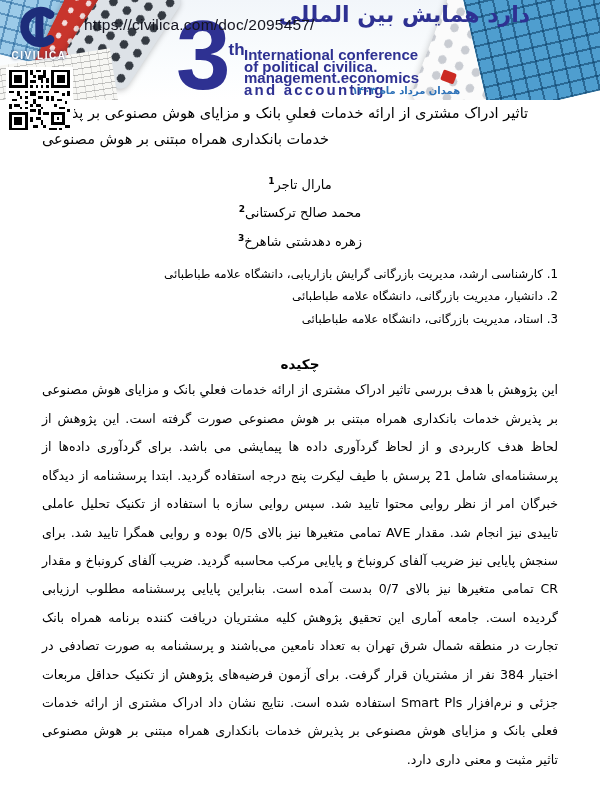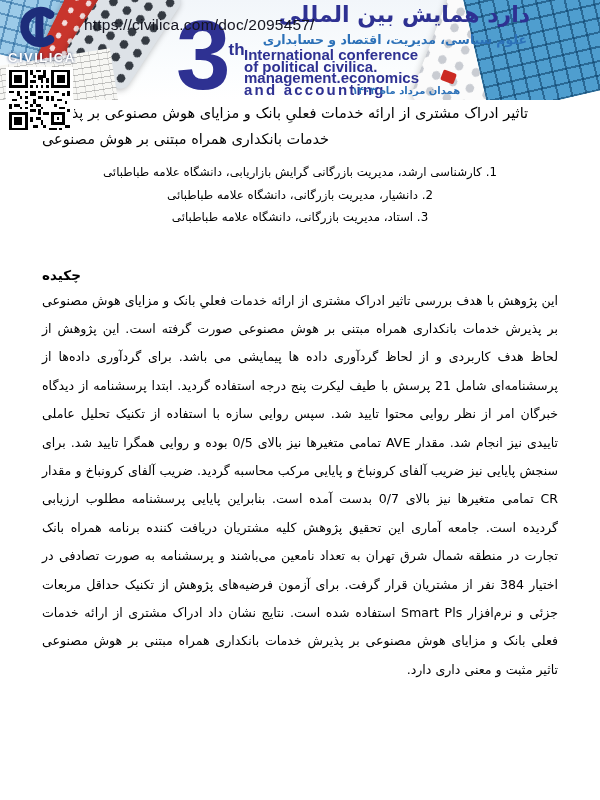--- a/index.html
+++ b/index.html
@@ -51,36 +51,36 @@
   .banner-en { position:absolute; left:244px; top:49px; color:#2e3192;
                font-family:"Liberation Sans",sans-serif; font-weight:bold; font-size:15px; line-height:11.5px; }
   .banner-en .l4 { letter-spacing:2.2px; }
   .banner-date { position:absolute; left:352px; top:85px; direction:rtl;
                  font-size:10px; font-weight:bold; color:#2c71b8; white-space:nowrap; }
 
   
   .civilica-logo { position:absolute; left:8px; top:5px; width:62px; height:62px; z-index:6; text-align:center; }
   .civilica-logo svg { width:46px; height:44px; display:block; margin:0 auto; }
   .civilica-logo .logo-text { color:#ffffff; font-family:"Liberation Sans",sans-serif; font-weight:bold;
-                              font-size:13px; letter-spacing:1.5px; text-shadow:0 0 3px rgba(20,40,90,.9); margin-top:1px; }
+                              font-size:10px; letter-spacing:1.5px; text-shadow:0 0 3px rgba(20,40,90,.9); margin-top:1px; }
   .qr { position:absolute; left:6px; top:67px; width:67px; height:66px; z-index:6; background:#fff; }
   .qr svg { width:100%; height:100%; display:block; }
   .watermark { position:absolute; left:84px; top:16px; z-index:7;
                font-family:Liberation Sans, sans-serif; font-size:15.5px; color:#14141f; letter-spacing:.2px; }
 
   
   .content { position:absolute; top:100px; left:0; width:600px; padding:0 42px; }
   .paper-title { direction:rtl; text-align:left;
                  font-size:14.5px; font-weight:normal; line-height:26px; color:#000; }
   .authors { margin-top:17px; direction:rtl; text-align:center; font-size:13px; color:#000; }
   .author-line { line-height:25px; }
   .author-line sup { font-size:9px; font-weight:bold; }
   .affiliations { margin-top:9px; direction:rtl; text-align:center; font-size:11.8px; color:#000; }
-  .affil-line { line-height:22.5px; }
-  .abstract-heading { margin-top:38px; direction:rtl; text-align:left;
+  .affil-line { line-height:22.5px;text-align:right; }
+  .abstract-heading { margin-top:26px; direction:rtl; text-align:center;
                       font-size:13.5px; font-weight:bold; color:#000; }
   .abstract-text { margin-top:4px; direction:rtl; text-align:justify;
                    font-size:12.6px; line-height:28.4px; color:#000; }
 </style>
 </head>
 <body>
 
 <div class="page">
 
   <div class="banner">
@@ -90,21 +90,20 @@
     <div class="deco paper-left"></div>
     <div class="deco paper-right"></div>
     <div class="deco calc-white">
       <div class="red-key"></div>
     </div>
     <div class="deco kb-right"></div>
 
     <div class="big-num"><span>3</span><sup>th</sup></div>
 
     <div class="banner-title-fa">دارد همایش بین المللی</div>
-    <div class="banner-subtitle-fa">علوم سیاسی، مدیریت، اقتصاد و حسابداری</div>
 
     <div class="banner-en">
       <div>International conference</div>
       <div>of political civilica.</div>
       <div>management.economics</div>
       <div class="l4">and accounting</div>
     </div>
 
     <div class="banner-date">همدان مرداد ماه ۱۴۰۳</div>
   </div>
@@ -199,20 +198,25 @@
         </g>
     </svg>
   </div>
 
   <div class="watermark">https://civilica.com/doc/2095457/</div>
 
   <div class="content">
 
     <div class="paper-title">تاثیر ادراک مشتری از ارائه خدمات فعلیِ بانک و مزایای هوش مصنوعی بر پذیرش خدمات بانکداری همراه مبتنی بر هوش مصنوعی</div>
 
+    <div class="authors">
+      <div class="author-line"><span>مارال تاجر</span><sup>1</sup></div>
+      <div class="author-line"><span>محمد صالح ترکستانی</span><sup>2</sup></div>
+      <div class="author-line"><span>زهره دهدشتی شاهرخ</span><sup>3</sup></div>
+    </div>
 
     <div class="affiliations">
       <div class="affil-line">1. کارشناسی ارشد، مدیریت بازرگانی گرایش بازاریابی، دانشگاه علامه طباطبائی</div>
       <div class="affil-line">2. دانشیار، مدیریت بازرگانی، دانشگاه علامه طباطبائی</div>
       <div class="affil-line">3. استاد، مدیریت بازرگانی، دانشگاه علامه طباطبائی</div>
     </div>
 
     <div class="abstract-heading">چکیده</div>
 
     <p class="abstract-text">این پژوهش با هدف بررسی تاثیر ادراک مشتری از ارائه خدمات فعلیِ بانک و مزایای هوش مصنوعی بر  پذیرش خدمات بانکداری همراه مبتنی بر هوش مصنوعی صورت گرفته است. این پژوهش از لحاظ هدف کاربردی و از لحاظ گردآوری داده ها پیمایشی می باشد. برای گردآوری داده‌ها از پرسشنامه‌ای شامل 21 پرسش با طیف لیکرت پنج درجه استفاده گردید. ابتدا پرسشنامه از دیدگاه خبرگان امر از نظر روایی محتوا تایید شد. سپس روایی سازه با استفاده از تکنیک تحلیل عاملی تاییدی نیز انجام شد. مقدار AVE تمامی متغیرها نیز بالای 0/5 بوده و روایی همگرا تایید شد. برای سنجش پایایی نیز ضریب آلفای کرونباخ و پایایی مرکب محاسبه گردید. ضریب آلفای کرونباخ  و مقدار CR تمامی متغیرها نیز بالای 0/7 بدست آمده است. بنابراین پایایی پرسشنامه مطلوب ارزیابی گردیده است. جامعه آماری این تحقیق پژوهش کلیه مشتریان دریافت کننده برنامه همراه بانک تجارت در منطقه شمال شرق تهران به تعداد نامعین می‌باشند و پرسشنامه به صورت تصادفی در اختیار 384 نفر از مشتریان قرار گرفت. برای آزمون فرضیه‌های پژوهش از تکنیک حداقل مربعات جزئی و نرم‌افزار Smart Pls استفاده شده است. نتایج نشان داد ادراک مشتری از ارائه خدمات فعلی بانک و مزایای هوش مصنوعی بر  پذیرش خدمات بانکداری همراه مبتنی بر هوش مصنوعی تاثیر مثبت و معنی داری دارد.</p>

